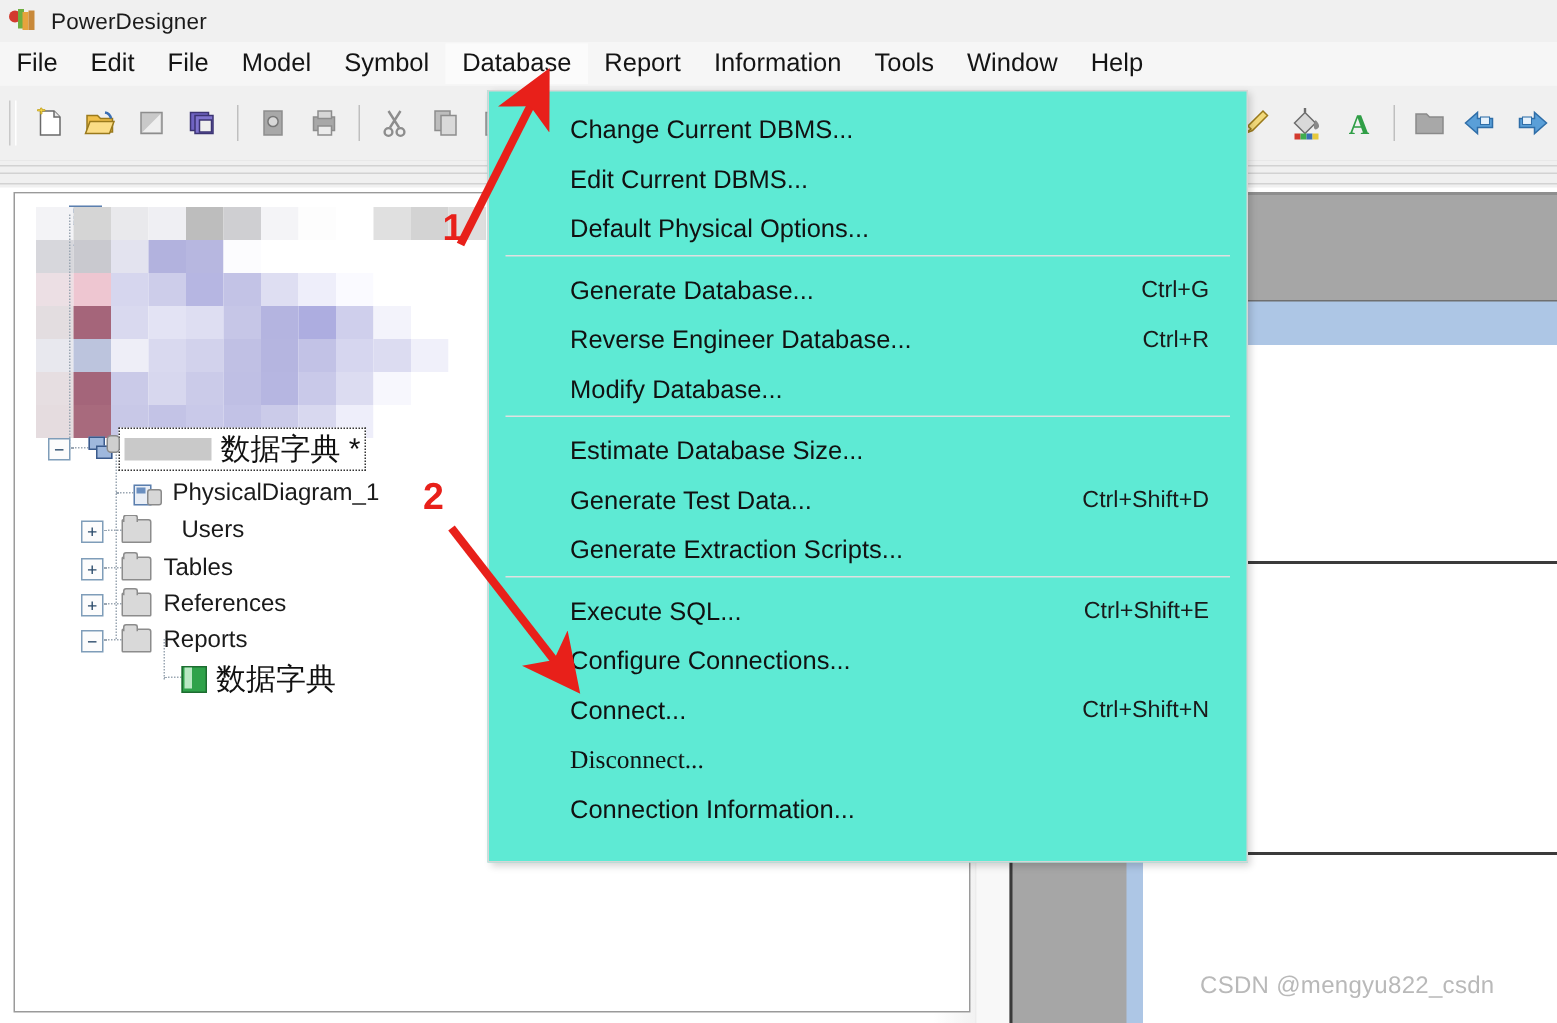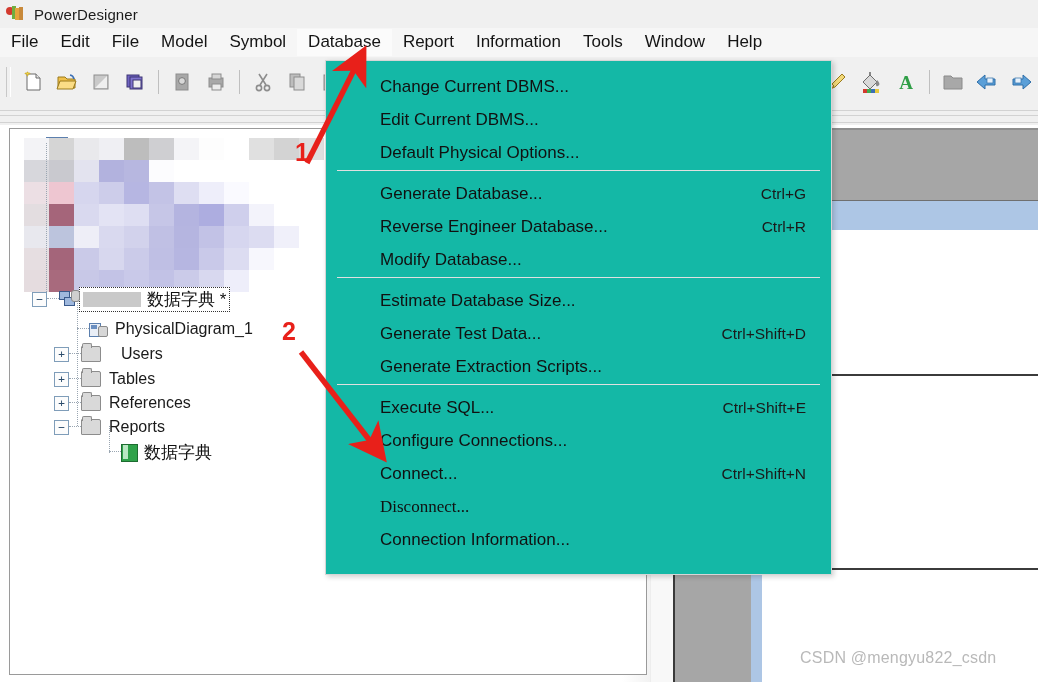--- a/index.html
+++ b/index.html
@@ -57,21 +57,21 @@
 
   
   #mosaic{
     position:absolute;left:14px;top:9px;width:300px;height:155px;
     display:grid;grid-template-columns:repeat(12,25px);grid-auto-rows:22px;
   }
   #mosaic i{display:block;}
 
   .tree-row{position:absolute;height:22px;display:flex;align-items:center;white-space:nowrap;}
   .tw{font-size:16px;color:#1a1a1a;}
-  .tw-cn{font-size:17px;color:#111;}
+  .tw-cn{font-size:20px;color:#111;}
   .expander{
     width:13px;height:13px;border:1px solid #7f9db9;background:#fcfcfc;
     display:inline-flex;align-items:center;justify-content:center;
     font-size:11px;line-height:1;color:#2b4b6b;flex:none;font-family:"DejaVu Sans Mono",monospace;
   }
   .dot-h{width:12px;height:1px;border-top:1px dotted #9aa6b2;flex:none;}
   .dot-v{position:absolute;border-left:1px dotted #9aa6b2;}
   .folder{
     width:18px;height:14px;background:#d9d9d9;border:1px solid #8c8c8c;flex:none;position:relative;
     border-radius:1px 2px 1px 1px;
@@ -104,21 +104,21 @@
   #rw-canvas .hl{position:absolute;left:0;width:387px;height:2px;background:#3b3b3b;}
   #rw-canvas .edgeshadow{position:absolute;left:0;top:0;width:5px;height:452px;background:linear-gradient(to right,#e8e8e8,#ffffff);}
 
   
   #hscroll{position:absolute;left:622px;top:566px;width:130px;height:116px;}
   #hscroll .pad{position:absolute;top:0;height:116px;}
 
   
   #dropdown{
     position:absolute;left:325px;top:60px;width:505px;height:513px;
-    background:#14b8a6;border:1px solid #d6d6d6;box-shadow:2px 2px 5px rgba(0,0,0,.18);
+    background:#5eead4;border:1px solid #d6d6d6;box-shadow:2px 2px 5px rgba(0,0,0,.18);
   }
   .mi{
     position:absolute;left:0;width:505px;height:33px;display:flex;align-items:center;
   }
   .mi .lbl{font-size:17px;color:#111111;margin-left:54px;white-space:nowrap;}
   .mi .acc{position:absolute;right:25px;font-size:15.5px;color:#1a1a1a;white-space:nowrap;}
   .msep{position:absolute;left:11px;width:483px;height:1px;background:#e0e0e0;}
 
   
   #ann{position:absolute;left:0;top:0;width:1038px;height:682px;pointer-events:none;}

